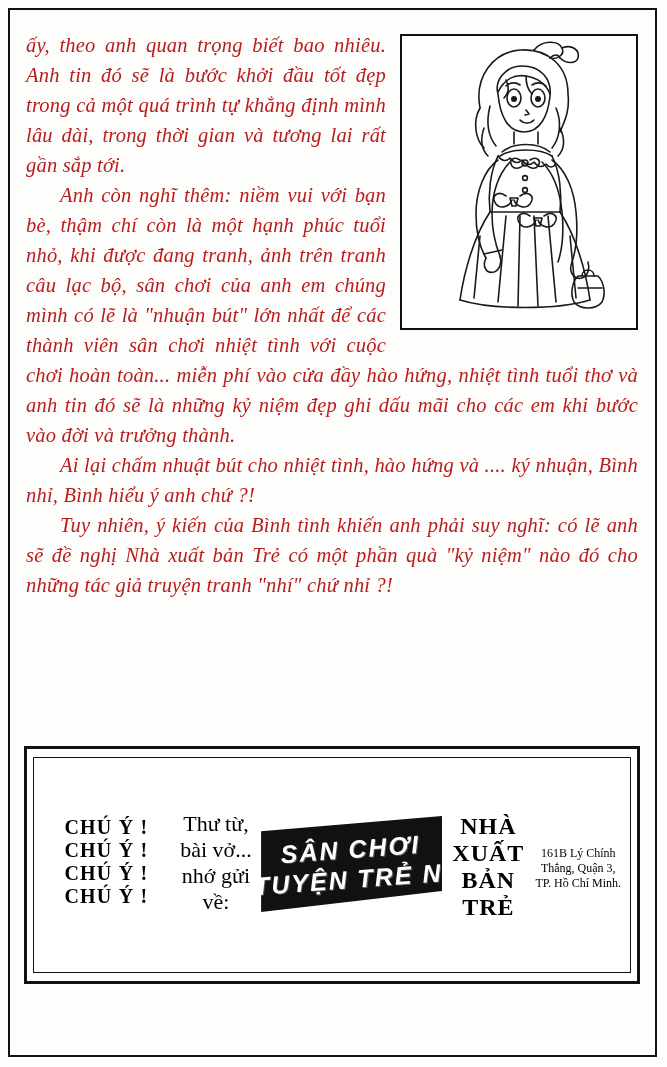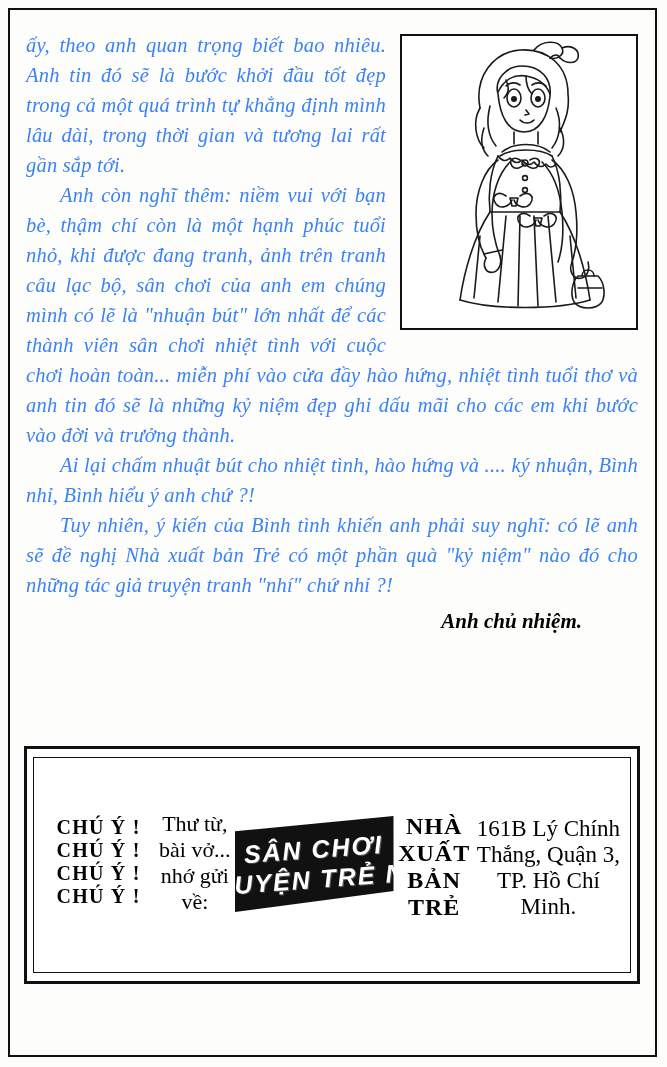--- a/index.html
+++ b/index.html
@@ -39,21 +39,21 @@
     width: 612px;
   }
 
   
   .article {
     font-family: "Liberation Serif", serif;
     font-style: italic;
     font-size: 20.5px;
     line-height: 30px;
     text-align: justify;
-    color: #3b82f6;
+    color: #b91c1c;
     letter-spacing: 0.2px;
   }
 
   .col-wrap {
     position: relative;
   }
 
   .illus {
     float: right;
     width: 238px;
@@ -166,21 +166,21 @@
   .notice-pub {
     font-family: "Liberation Serif", serif;
     font-size: 24px;
     font-weight: bold;
     letter-spacing: 1px;
     text-align: center;
     margin-top: 2px;
   }
   .notice-addr {
     font-family: "Liberation Serif", serif;
-    font-size: 23px;
+    font-size: 12px;
     text-align: center;
     margin-top: 4px;
   }
 
   
   .illus svg { display: block; }
 </style>
 </head>
 <body>
 
@@ -277,21 +277,20 @@
         </svg>
       </div>
 
       <p>ấy, theo anh quan trọng biết bao nhiêu. Anh tin đó sẽ là bước khởi đầu tốt đẹp trong cả một quá trình tự khẳng định mình lâu dài, trong thời gian và tương lai rất gần sắp tới.</p>
       <p class="indent">Anh còn nghĩ thêm: niềm vui với bạn bè, thậm chí còn là một hạnh phúc tuổi nhỏ, khi được đang tranh, ảnh trên tranh câu lạc bộ, sân chơi của anh em chúng mình có lẽ là "nhuận bút" lớn nhất để các thành viên sân chơi nhiệt tình với cuộc chơi hoàn toàn... miễn phí vào cửa đầy hào hứng, nhiệt tình tuổi thơ và anh tin đó sẽ là những kỷ niệm đẹp ghi dấu mãi cho các em khi bước vào đời và trưởng thành.</p>
       <p class="indent">Ai lại chấm nhuật bút cho nhiệt tình, hào hứng và .... ký nhuận, Bình nhỉ, Bình hiểu ý anh chứ ?!</p>
       <p class="indent">Tuy nhiên, ý kiến của Bình tình khiến anh phải suy nghĩ: có lẽ anh sẽ đề nghị Nhà xuất bản Trẻ có một phần quà "kỷ niệm" nào đó cho những tác giả truyện tranh "nhí" chứ nhỉ ?!</p>
     </div>
 
     <div class="signature">
-      <span class="sig-name">Anh chủ nhiệm.</span>
     </div>
   </div>
 
   <div class="notice">
     <div class="notice-inner">
       <div class="notice-title">CHÚ Ý ! CHÚ Ý ! CHÚ Ý ! CHÚ Ý !</div>
       <div class="notice-sub">Thư từ, bài vở... nhớ gửi về:</div>
 
       <div class="banner">
         <div class="banner-bg"></div>

